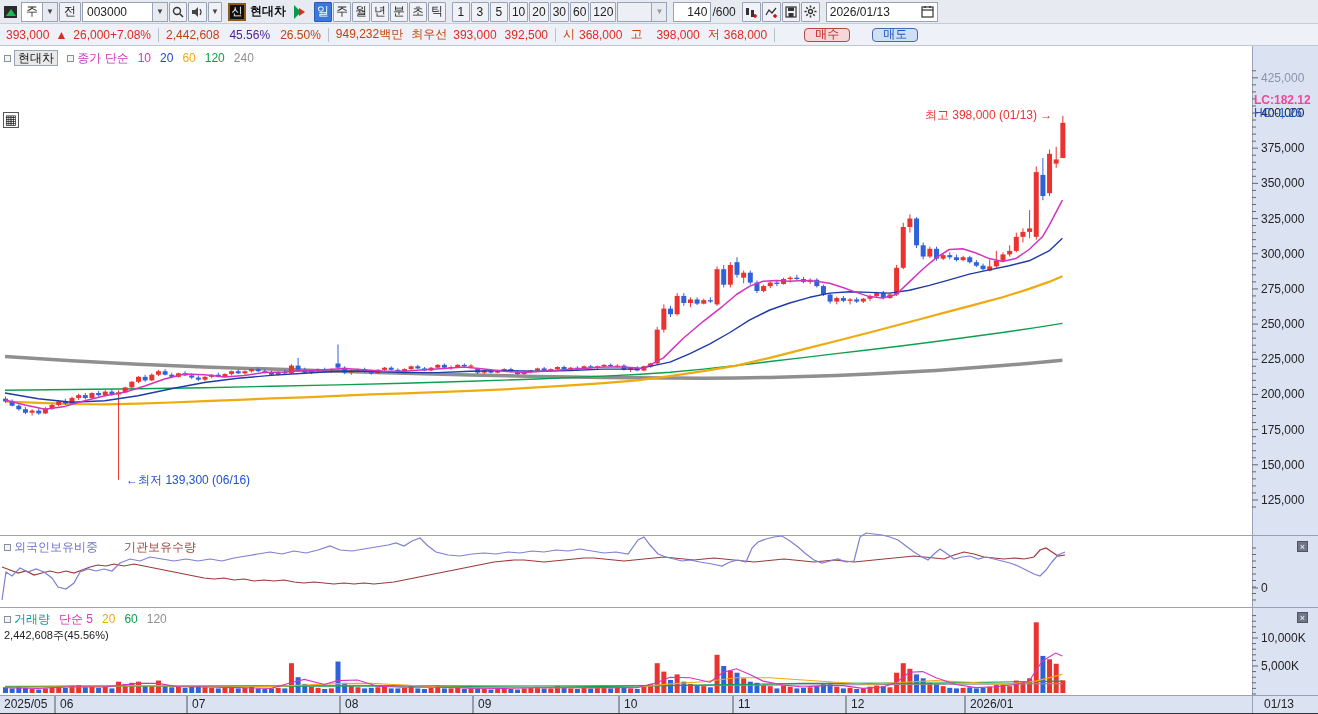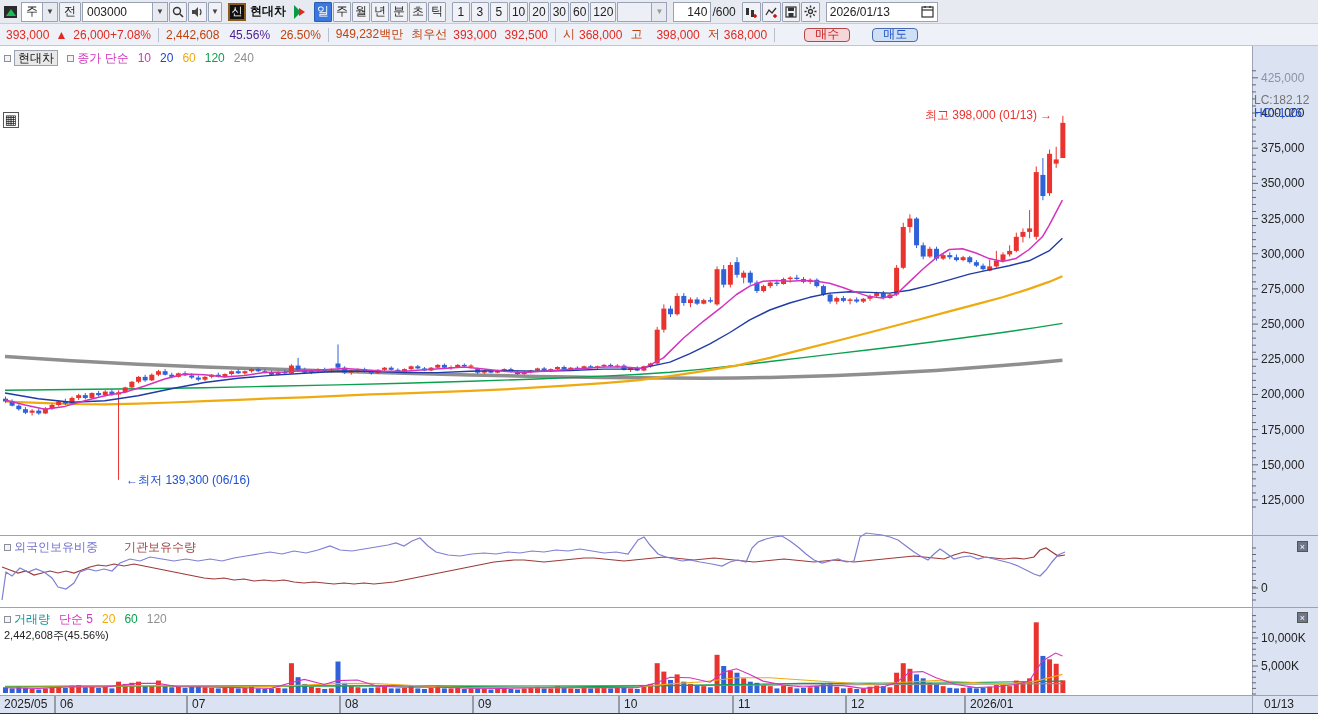--- a/index.html
+++ b/index.html
@@ -826,21 +826,21 @@
         <text x="126.05000000000001" y="484" font-size="12" fill="#2050d0">←최저 139,300 (06/16)</text>
       </svg>
 
     
     <div class="overlay" style="left:4px; top:4px;">
       <span class="chk"></span><span class="tabname">현대차</span>
       <span class="chk" style="margin-left:6px;"></span><span id="main-legend-items"><span style="color: rgb(212, 51, 190); margin-right: 9px;">종가 단순</span><span style="color: rgb(212, 51, 190); margin-right: 9px;">10</span><span style="color: rgb(34, 68, 204); margin-right: 9px;">20</span><span style="color: rgb(239, 170, 16); margin-right: 9px;">60</span><span style="color: rgb(11, 160, 78); margin-right: 9px;">120</span><span style="color: rgb(143, 143, 143); margin-right: 9px;">240</span></span>
     </div>
     <div id="gridicon">▦</div>
     <div id="lchc">
-      <div style="color:#737373;">LC:182.12</div>
+      <div style="color:#ec4899;font-weight:bold;">LC:182.12</div>
       <div style="color:#2050d0;">HC:-1.26</div>
     </div>
 
     <div class="overlay" style="left:4px; top:493px;">
       <span class="chk"></span><span id="holdings-legend-items"><span style="color: rgb(111, 111, 208); margin-right: 26px;">외국인보유비중</span><span style="color: rgb(156, 58, 58); margin-right: 20px;">기관보유수량</span></span>
     </div>
     <div class="closebox" style="top:495px;">×</div>
 
     <div class="overlay" style="left:4px; top:565px;">
       <span class="chk"></span><span id="volume-legend-items"><span style="color: rgb(15, 147, 156); margin-right: 9px;">거래량</span><span style="color: rgb(212, 51, 190); margin-right: 9px;">단순 5</span><span style="color: rgb(239, 170, 16); margin-right: 9px;">20</span><span style="color: rgb(11, 160, 78); margin-right: 9px;">60</span><span style="color: rgb(143, 143, 143); margin-right: 9px;">120</span></span>

